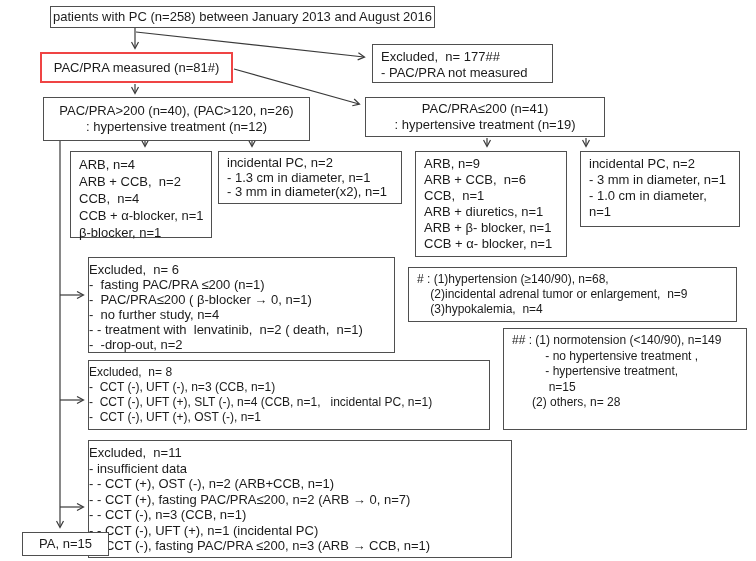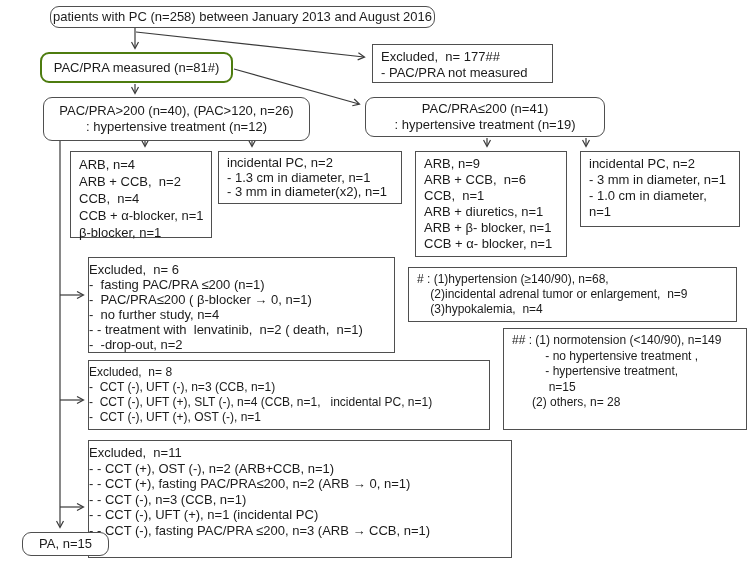--- a/index.html
+++ b/index.html
@@ -18,23 +18,23 @@
     border:1.5px solid #4f4f4f;
     background:#ffffff;
     font-size:13px;
     line-height:16px;
     padding:4px 6px 3px 8px;
   }
   .box .ln{white-space:pre;}
   .center{
     display:flex;flex-direction:column;
     justify-content:center;align-items:center;
-    text-align:center;padding:2px 4px;border-radius:9px;
+    text-align:center;padding:2px 4px;
   }
-  .thick{border:2px solid #4d7c0f;}
+  .thick{border:2px solid #ef4444;}
   .pad12{padding-left:0;}
   .fs12 .ln{font-size:12px;}
   .lh145 .ln{line-height:14.5px;}
   .lh15  .ln{line-height:15px;}
   .lh155 .ln{line-height:15.5px;}
   .lh16  .ln{line-height:16px;}
   .lh17  .ln{line-height:17px;}
 </style>
 </head>
 <body>
@@ -141,22 +141,23 @@
   <div class="box fs12 lh155" style="left:503px;top:328px;width:244px;height:102px">
     <div class="ln">## : (1) normotension (&lt;140/90), n=149</div>
     <div class="ln">          - no hypertensive treatment ,</div>
     <div class="ln">          - hypertensive treatment,</div>
     <div class="ln">           n=15</div>
     <div class="ln">      (2) others, n= 28</div>
   </div>
 
   <div class="box pad12 lh155" style="left:88px;top:440px;width:424px;height:118px">
     <div class="ln">Excluded,  n=11</div>
+    <div class="ln">- insufficient data</div>
     <div class="ln">- - CCT (+), OST (-), n=2 (ARB+CCB, n=1)</div>
-    <div class="ln">- - CCT (+), fasting PAC/PRA≤200, n=2 (ARB → 0, n=1)</div>
+    <div class="ln">- - CCT (+), fasting PAC/PRA≤200, n=2 (ARB → 0, n=7)</div>
     <div class="ln">- - CCT (-), n=3 (CCB, n=1)</div>
     <div class="ln">- - CCT (-), UFT (+), n=1 (incidental PC)</div>
     <div class="ln">- - CCT (-), fasting PAC/PRA ≤200, n=3 (ARB → CCB, n=1)</div>
   </div>
 
   <div class="box center" style="left:22px;top:532px;width:87px;height:24px">
     <div class="ln">PA, n=15</div>
   </div>
 
 </div>

